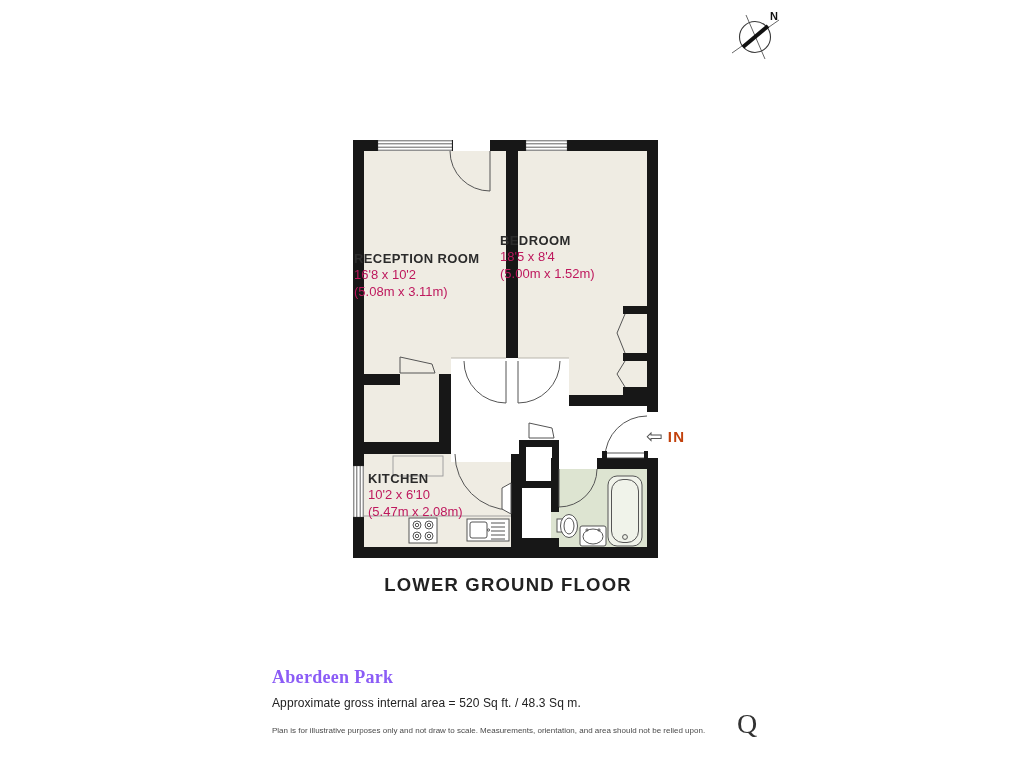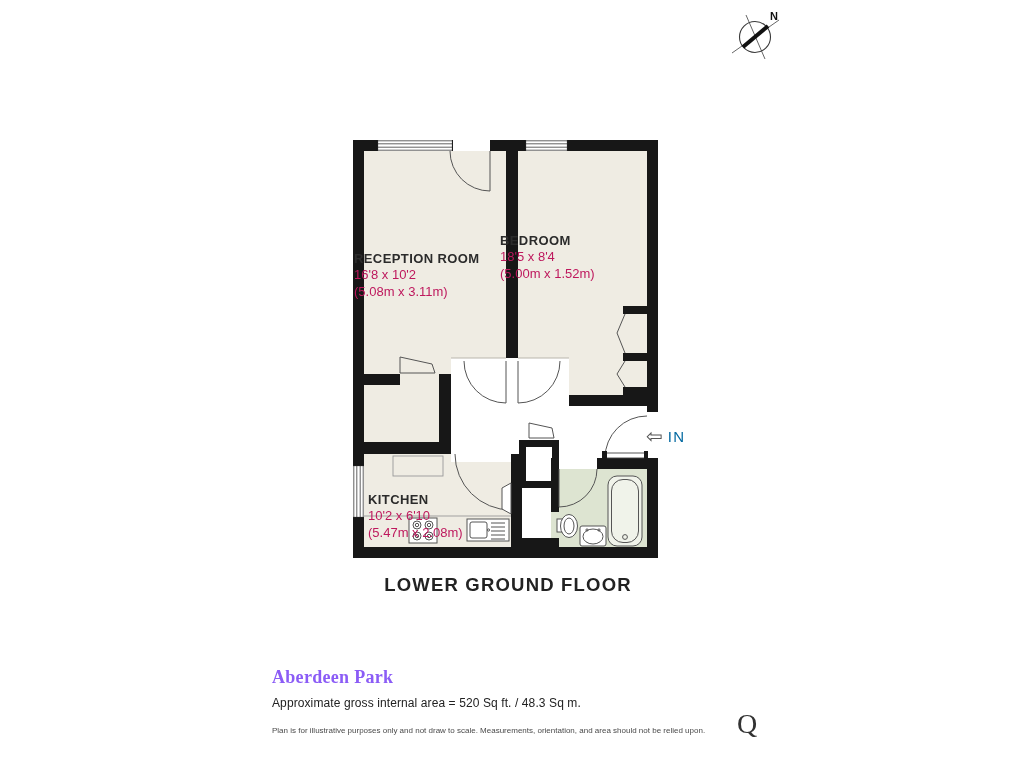--- a/index.html
+++ b/index.html
@@ -23,21 +23,21 @@
   .room-dims{display:block;font-size:13px;line-height:16.5px;color:#be185d;}
 
   .floor-title{
     position:absolute;left:358px;top:574px;width:300px;text-align:center;
     font-size:18.5px;font-weight:700;letter-spacing:1.2px;color:#222;
   }
   .entrance-block{
     position:absolute;left:646px;top:426px;display:flex;align-items:center;gap:5px;
   }
   .entrance-arrow{font-size:20px;color:#555;line-height:20px;}
-  .entrance-text{font-size:15px;letter-spacing:1.2px;color:#0369a1;font-weight:400;}
+  .entrance-text{font-size:15px;letter-spacing:1.2px;color:#c2410c;font-weight:700;}
 
   .compass-n{
     position:absolute;left:770px;top:10px;font-size:11px;font-weight:bold;color:#111;
   }
 
   .property-name{
     position:absolute;left:272px;top:667px;
     font-family:"Liberation Serif", serif;font-weight:bold;font-size:18px;color:#8b5cf6;
     letter-spacing:0.3px;
   }
@@ -213,21 +213,21 @@
   <span class="room-dims">16'8 x 10'2</span>
   <span class="room-dims">(5.08m x 3.11m)</span>
 </div>
 
 <div class="room-label" style="left:500px;top:232px;width:158px;">
   <span class="room-name">BEDROOM</span>
   <span class="room-dims">18'5 x 8'4</span>
   <span class="room-dims">(5.00m x 1.52m)</span>
 </div>
 
-<div class="room-label" style="left:368px;top:470px;width:140px;margin-top:21px;">
+<div class="room-label" style="left:368px;top:470px;width:140px;">
   <span class="room-name">KITCHEN</span>
   <span class="room-dims">10'2 x 6'10</span>
   <span class="room-dims">(5.47m x 2.08m)</span>
 </div>
 
 <div class="entrance-block">
   <span class="entrance-arrow">⇦</span>
   <span class="entrance-text">IN</span>
 </div>
 

